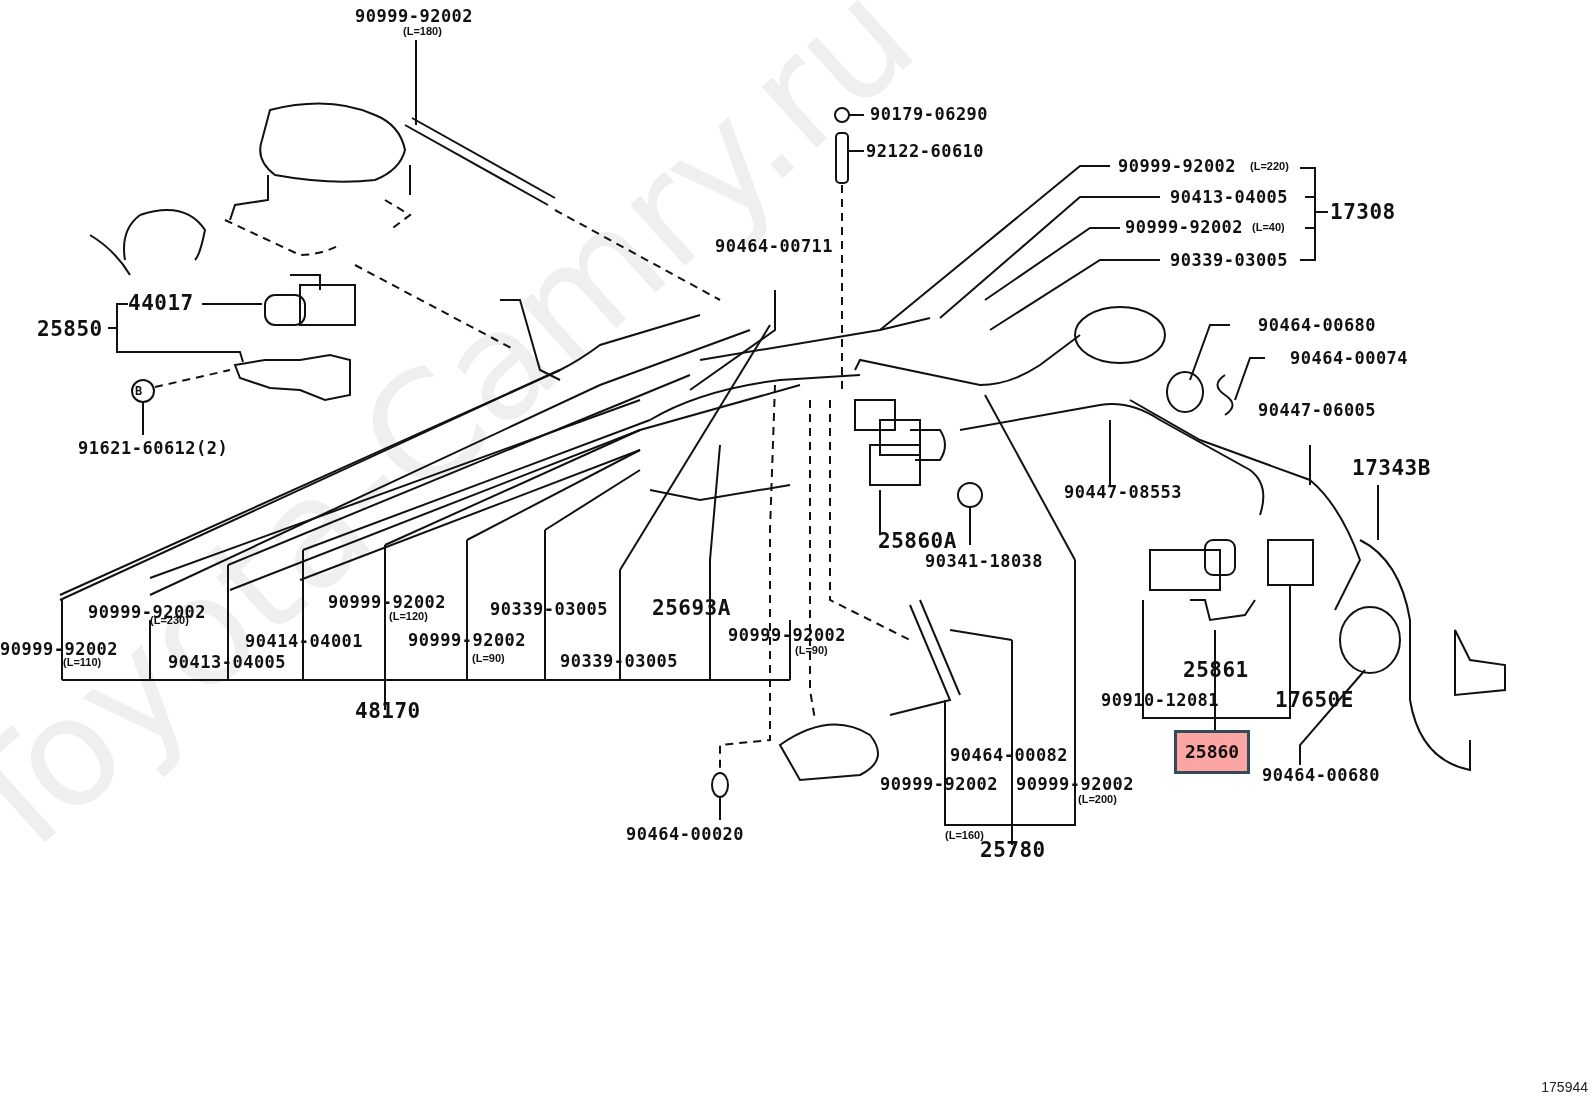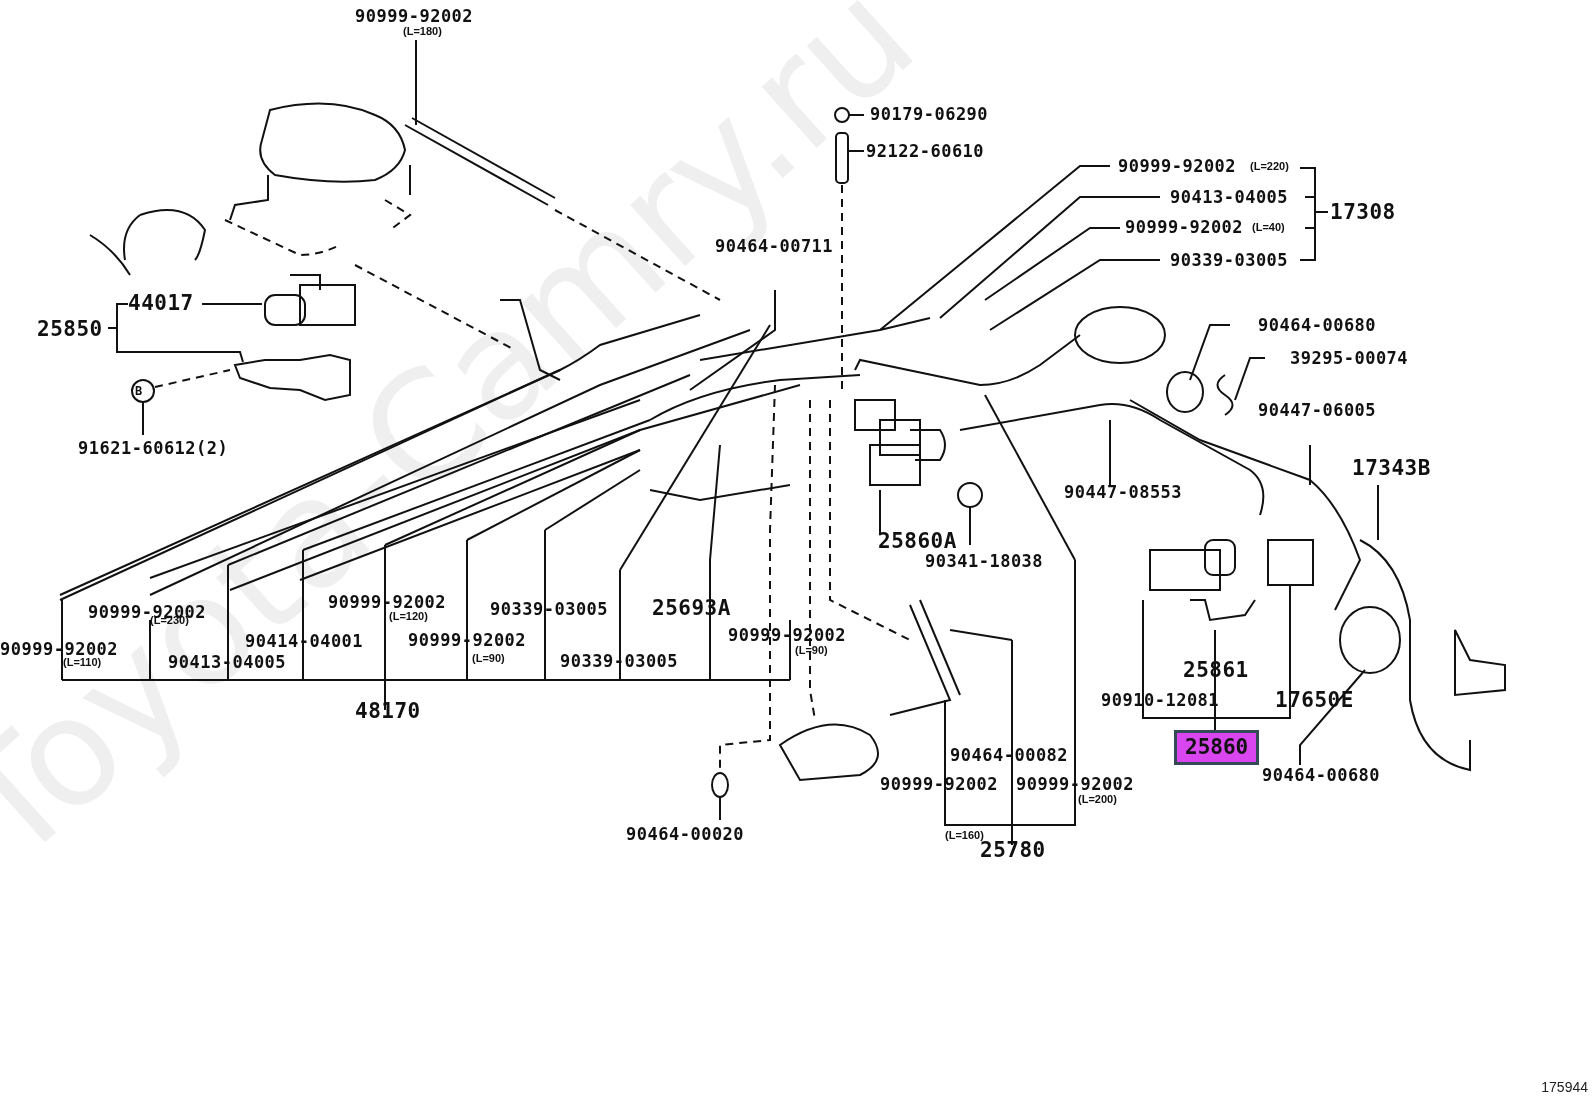--- a/index.html
+++ b/index.html
@@ -4,22 +4,22 @@
 <style>
   html, body { margin: 0; padding: 0; background: #ffffff; }
   body { width: 1592px; height: 1099px; position: relative; overflow: hidden;
          font-family: "DejaVu Sans Mono", "Liberation Mono", monospace; color: #111; }
   #diagram { position: absolute; left: 0; top: 0; width: 1592px; height: 1099px; }
   .lbl { position: absolute; font-size: 17px; font-weight: bold; letter-spacing: 0.5px;
          white-space: nowrap; line-height: 1; color: #111; }
   .lbl.big { font-size: 21px; }
   .sub { position: absolute; font-size: 11px; font-weight: bold; white-space: nowrap;
          line-height: 1; font-family: "Liberation Sans", sans-serif; color: #111; }
-  .boxed { position: absolute; border: 3px solid #354a57; padding: 4px 8px;
-           font-size: 21px; font-weight: bold; background: #d946ef; line-height: 1; }
+  .boxed { position: absolute; border: 3px solid #354a57; padding: 10px 8px;
+           font-size: 18px; font-weight: bold; background: #fca5a5; line-height: 1; }
   .watermark { position: absolute; left: 40px; top: 300px; font-size: 150px;
                font-family: "DejaVu Sans", sans-serif; color: #efefef;
                transform: rotate(-42deg); transform-origin: 0 100%; white-space: nowrap;
                top: 720px; }
   .ref { position: absolute; right: 4px; bottom: 4px; font-size: 14px;
          font-family: "Liberation Sans", sans-serif; color: #222; }
   svg line, svg polyline, svg path, svg rect, svg circle, svg ellipse { fill: none; stroke: #111; stroke-width: 2; }
   .dash { stroke-dasharray: 8 6; }
 </style>
 </head>
@@ -205,21 +205,21 @@
 <div class="lbl big" style="left:1330px;top:202px">17308</div>
 
 <div class="lbl" style="left:715px;top:238px">90464-00711</div>
 
 <div class="lbl big" style="left:128px;top:293px">44017</div>
 <div class="lbl big" style="left:37px;top:319px">25850</div>
 <div class="lbl" style="left:135px;top:385px;font-size:12px">B</div>
 <div class="lbl" style="left:78px;top:440px">91621-60612(2)</div>
 
 <div class="lbl" style="left:1258px;top:317px">90464-00680</div>
-<div class="lbl" style="left:1290px;top:350px">39295-00074</div>
+<div class="lbl" style="left:1290px;top:350px">90464-00074</div>
 <div class="lbl" style="left:1258px;top:402px">90447-06005</div>
 <div class="lbl" style="left:1064px;top:484px">90447-08553</div>
 <div class="lbl big" style="left:1352px;top:458px">17343B</div>
 
 <div class="lbl big" style="left:878px;top:531px">25860A</div>
 <div class="lbl" style="left:925px;top:553px">90341-18038</div>
 
 <div class="lbl" style="left:0px;top:641px">90999-92002</div>
 <div class="sub" style="left:63px;top:657px">(L=110)</div>
 <div class="lbl" style="left:88px;top:604px">90999-92002</div>

